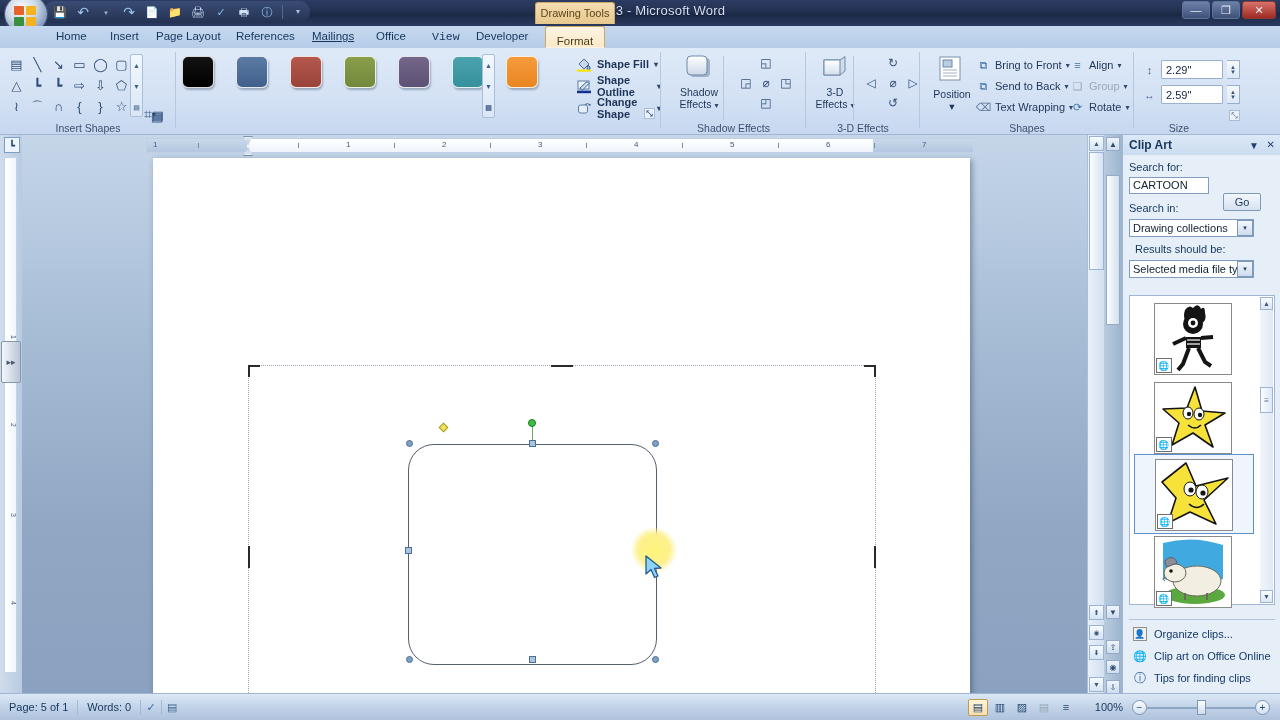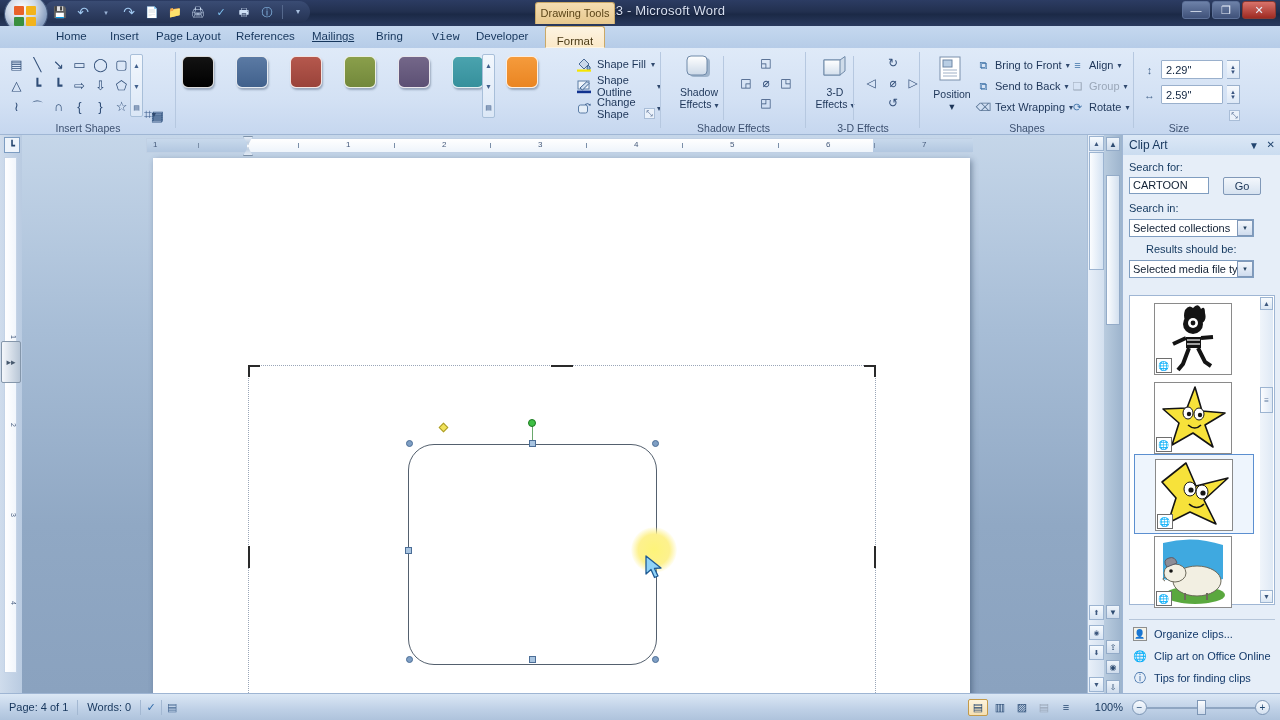--- a/index.html
+++ b/index.html
@@ -150,21 +150,21 @@
   .cursor{position:absolute;width:20px;height:26px;}
 
   
   .docscroll{position:absolute;right:0;top:0;width:17px;height:558px;background:linear-gradient(to right,#e9f0f9,#d3e0ef);border-left:1px solid #a9bed8;}
   .dsbtn{position:absolute;left:1px;width:15px;height:15px;background:linear-gradient(to bottom,#f6fafe,#d7e4f3);border:1px solid #9cb4d1;display:flex;align-items:center;justify-content:center;font-size:7px;color:#3d587e;}
   .dsthumb{position:absolute;left:1px;top:17px;width:15px;height:118px;background:linear-gradient(to right,#fbfdff,#d4e2f2);border:1px solid #9cb4d1;}
 
   
   .taskpane{position:absolute;left:1122px;top:135px;width:158px;height:558px;background:#e6eef8;border-left:1px solid #9fb6d4;}
   .tp-head{position:absolute;left:0;top:0;width:158px;height:20px;background:linear-gradient(to bottom,#dce8f6,#cadcf0);display:flex;align-items:center;}
-  .tp-title{font-size:12px;font-weight:normal;color:#16365c;margin-left:6px;}
+  .tp-title{font-size:12px;font-weight:bold;color:#16365c;margin-left:6px;}
   .tp-hbtn{position:absolute;font-size:10px;color:#22456f;}
   .tp-lbl{font-size:11px;color:#13385f;}
   .tp-input{width:80px;height:17px;border:1px solid #7f9dc0;background:#fff;font-size:11px;padding-left:3px;line-height:15px;color:#101f33;}
   .tp-go{width:38px;height:18px;border:1px solid #8098b8;border-radius:2px;background:linear-gradient(to bottom,#f3f7fc,#d6e2f0);font-size:11px;display:flex;align-items:center;justify-content:center;color:#1b3557;}
   .tp-sel{width:120px;height:18px;border:1px solid #7f9dc0;background:#fff;font-size:11px;display:flex;align-items:center;padding-left:3px;color:#101f33;position:relative;overflow:hidden;}
   .tp-selbtn{position:absolute;right:0;top:0;width:16px;height:16px;border:1px solid #8098b8;background:linear-gradient(to bottom,#f3f7fc,#cfdcee);display:flex;align-items:center;justify-content:center;font-size:7px;color:#24405f;}
   .results{position:absolute;left:6px;top:160px;width:146px;height:310px;background:#fff;border:1px solid #9fb6d4;}
   .thumb{position:absolute;left:24px;width:78px;height:72px;border:1px solid #8a8a8a;background:#fff;}
   .thumbsel{position:absolute;left:4px;width:120px;height:80px;border:1px solid #5b8fd0;background:#eef5fd;}
   .mediabadge{position:absolute;left:1px;bottom:1px;width:16px;height:15px;border:1px solid #6e6e6e;background:#fff;display:flex;align-items:center;justify-content:center;font-size:9px;}
@@ -233,21 +233,21 @@
       <div class="wbtn close">✕</div>
     </div>
   </div>
 
   <div class="tabstrip">
     <div class="tab" style="left:46px;">Home</div>
     <div class="tab" style="left:100px;">Insert</div>
     <div class="tab" style="left:146px;">Page Layout</div>
     <div class="tab" style="left:226px;">References</div>
     <div class="tab" style="left:302px;text-decoration:underline;">Mailings</div>
-    <div class="tab" style="left:366px;">Bring</div>
+    <div class="tab" style="left:366px;">Office</div>
     <div class="tab" style="left:422px;font-family:Liberation Mono, monospace;">View</div>
     <div class="tab" style="left:466px;">Developer</div>
     <div class="tab active" style="left:545px;width:60px;text-align:center;padding:4px;">Format</div>
   </div>
 
   <div class="ribbon">
 
     <div class="grp" style="left:0;width:176px;">
       <div class="shapegrid">
         <div class="shapecell">▤</div>
@@ -284,21 +284,21 @@
       </div>
 
       <div style="position:absolute;left:144px;top:58px;display:flex;align-items:center;">
         <span style="font-size:14px;color:#39598a;">⌗</span>
         <span class="dd">▾</span>
       </div>
       <div class="grp-label">Insert Shapes</div>
       <div class="grp-div" style="left:175px;"></div>
     </div>
 
-    <div class="grp" style="left:176px;width:485px;">
+    <div class="grp" style="left:176px;width:485px;font-weight:bold;">
       <div class="stylegal">
         <div class="styleitem" style="background:linear-gradient(to bottom,#131313,#000);"></div>
         <div class="styleitem" style="background:linear-gradient(to bottom,#5b7aa4,#41618c);"></div>
         <div class="styleitem" style="background:linear-gradient(to bottom,#b5584d,#9a433a);"></div>
         <div class="styleitem" style="background:linear-gradient(to bottom,#8a9f4b,#72883b);"></div>
         <div class="styleitem" style="background:linear-gradient(to bottom,#746789,#5c5074);"></div>
         <div class="styleitem" style="background:linear-gradient(to bottom,#4aa3ae,#36909c);"></div>
         <div class="styleitem" style="background:linear-gradient(to bottom,#f59b3c,#ea8522);"></div>
       </div>
       <div class="galscroll" style="right:166px;">
@@ -589,29 +589,29 @@
 
   <div class="taskpane">
     <div class="tp-head">
       <span class="tp-title">Clip Art</span>
       <span class="tp-hbtn" style="right:22px;top:5px;">▼</span>
       <span class="tp-hbtn" style="right:6px;top:4px;">✕</span>
     </div>
 
     <div style="position:absolute;left:6px;top:26px;" class="tp-lbl">Search for:</div>
     <div class="tp-input" style="position:absolute;left:6px;top:42px;">CARTOON</div>
-    <div class="tp-go" style="position:absolute;left:100px;top:42px;">Go</div>
+    <div class="tp-go" style="position:absolute;left:100px;top:58px;">Go</div>
 
     <div style="position:absolute;left:6px;top:67px;" class="tp-lbl">Search in:</div>
     <div class="tp-sel" style="position:absolute;left:6px;top:84px;width:125px;">
-      <span>Selected collections</span>
+      <span>Drawing collections</span>
       <span class="tp-selbtn">▾</span>
     </div>
 
-    <div style="position:absolute;left:23px;top:108px;" class="tp-lbl">Results should be:</div>
+    <div style="position:absolute;left:12px;top:108px;" class="tp-lbl">Results should be:</div>
     <div class="tp-sel" style="position:absolute;left:6px;top:125px;width:125px;">
       <span style="white-space:nowrap;">Selected media file types</span>
       <span class="tp-selbtn">▾</span>
     </div>
 
     <div class="results">
 
       <div class="thumb" style="top:7px;">
         <svg width="76" height="70" viewBox="0 0 76 70">
           <path d="M30 6 q4-6 8-2 q5-6 8 1 q4-4 4 4 q2 7-3 10 l-14 1 q-6-5-3-14z" fill="#141414"></path>
@@ -692,21 +692,21 @@
       <span class="lic" style="color:#2f7fbd;font-size:11px;">🌐</span>
       <span>Clip art on Office Online</span>
     </div>
     <div class="tp-link" style="top:536px;">
       <span class="lic" style="color:#2a5f9e;font-size:12px;">ⓘ</span>
       <span>Tips for finding clips</span>
     </div>
   </div>
 
   <div class="statusbar">
-    <div class="sb-item">Page: 4 of 1</div>
+    <div class="sb-item">Page: 5 of 1</div>
     <div class="sb-sep"></div>
     <div class="sb-item">Words: 0</div>
     <div class="sb-sep"></div>
     <div class="sb-ic" style="color:#2f6aa8;">✓</div>
     <div class="sb-sep"></div>
     <div class="sb-ic" style="color:#4a6b95;">▤</div>
 
     <div style="flex:1;"></div>
 
     <div style="display:flex;align-items:center;gap:2px;margin-right:10px;">

